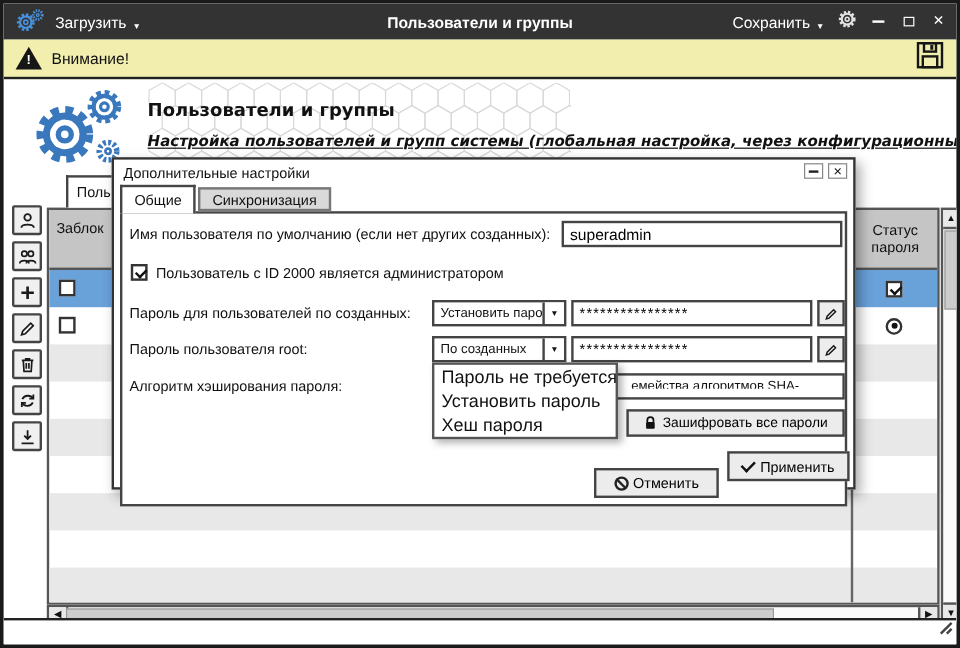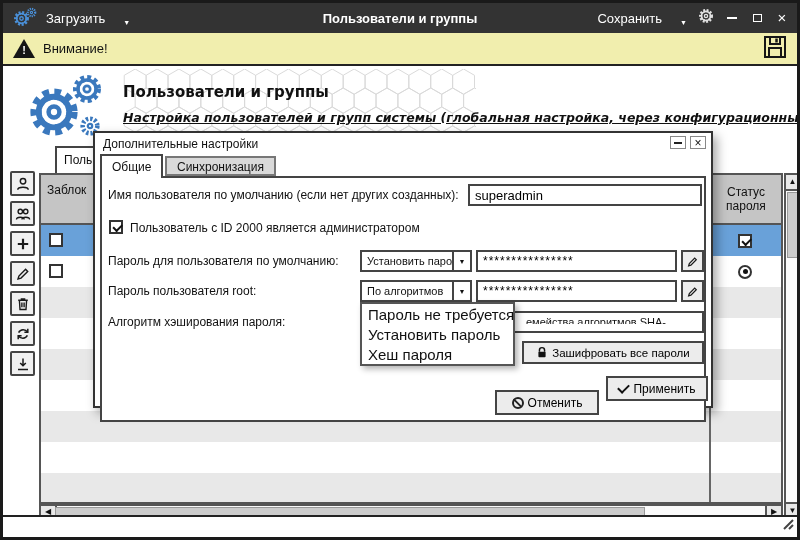--- a/index.html
+++ b/index.html
@@ -1,21 +1,21 @@
 <!DOCTYPE html>
 <html><head>
 <meta charset="utf-8">
 <style>
   html,body{margin:0;padding:0;background:#fff;}
   .window{position:relative;width:800px;height:540px;box-sizing:border-box;border:3px solid #1a1a1a;
     background:#fff;font-family:"Liberation Sans",sans-serif;color:#111;overflow:hidden;}
   
   .titlebar{position:absolute;left:0;top:0;right:0;height:30px;background:#333;color:#fff;display:flex;align-items:center;}
   .tb-left{display:flex;align-items:center;gap:7px;padding-left:10px;}
-  .tb-menu{display:flex;align-items:flex-end;gap:18px;font-size:13px;cursor:default;}
+  .tb-menu{display:flex;align-items:flex-end;gap:5px;font-size:13px;cursor:default;}
   .caret{font-size:7px;line-height:7px;}
   .tb-title{position:absolute;left:50%;top:8px;transform:translateX(-50%);font-size:13px;font-weight:bold;}
   .tb-right{position:absolute;right:8px;top:0;height:100%;display:flex;align-items:center;gap:11px;}
   .wbtn{display:inline-flex;align-items:center;justify-content:center;width:14px;height:16px;color:#fff;}
   .minbar{width:10px;height:2px;background:#fff;display:inline-block;}
   .maxbox{width:9px;height:8px;border:1.5px solid #fff;display:inline-block;box-sizing:border-box;}
   .wbtn.close{font-size:15px;line-height:14px;}
   
   .warnbar{position:absolute;left:0;top:30px;right:0;height:33px;background:#f1eeae;border-bottom:2px solid #222;
     display:flex;align-items:center;padding:0 10px;box-sizing:border-box;}
@@ -353,35 +353,35 @@
     <div class="dtab active"><span>Общие</span></div>
     <div class="dtab inactive"><span>Синхронизация</span></div>
 
     <div class="dlg-body">
       <span class="lbl" style="left:6px;top:10px;">Имя пользователя по умолчанию (если нет других созданных):</span>
       <input class="inp" style="left: 366px; top: 6px; width: 234px;" value="superadmin">
 
       <span class="cb checked" style="position:absolute;left:7px;top:42px;"></span>
       <span class="lbl" style="left:28px;top:43px;">Пользователь с ID 2000 является администратором</span>
 
-      <span class="lbl" style="left:6px;top:76px;">Пароль для пользователя по умолчанию:</span>
+      <span class="lbl" style="left:6px;top:76px;">Пароль для пользователей по созданных:</span>
       <div class="combo" style="left:258px;top:72px;width:112px;">
         <span class="combo-text">Установить пароль</span>
         <span class="combo-arrow">▼</span>
       </div>
       <input class="inp mask" style="left: 374px; top: 72px; width: 201px;" value="****************">
       <button class="pbtn" style="left:579px;top:72px;">
         <svg width="13" height="13">
             <path d="M2.6 10.8l.7-2.3 5.4-5.4 1.6 1.6-5.4 5.4-2.3.7z" stroke="#1a1a1a" fill="none" stroke-width="1.2"></path>
           </svg>
       </button>
 
       <span class="lbl" style="left:6px;top:106px;">Пароль пользователя root:</span>
       <div class="combo" style="left:258px;top:102px;width:112px;">
-        <span class="combo-text">По алгоритмов</span>
+        <span class="combo-text">По созданных</span>
         <span class="combo-arrow">▼</span>
       </div>
       <input class="inp mask" style="left: 374px; top: 102px; width: 201px;" value="****************">
       <button class="pbtn" style="left:579px;top:102px;">
         <svg width="13" height="13">
             <path d="M2.6 10.8l.7-2.3 5.4-5.4 1.6 1.6-5.4 5.4-2.3.7z" stroke="#1a1a1a" fill="none" stroke-width="1.2"></path>
           </svg>
       </button>
 
       <span class="lbl" style="left:6px;top:137px;">Алгоритм хэширования пароля:</span>

